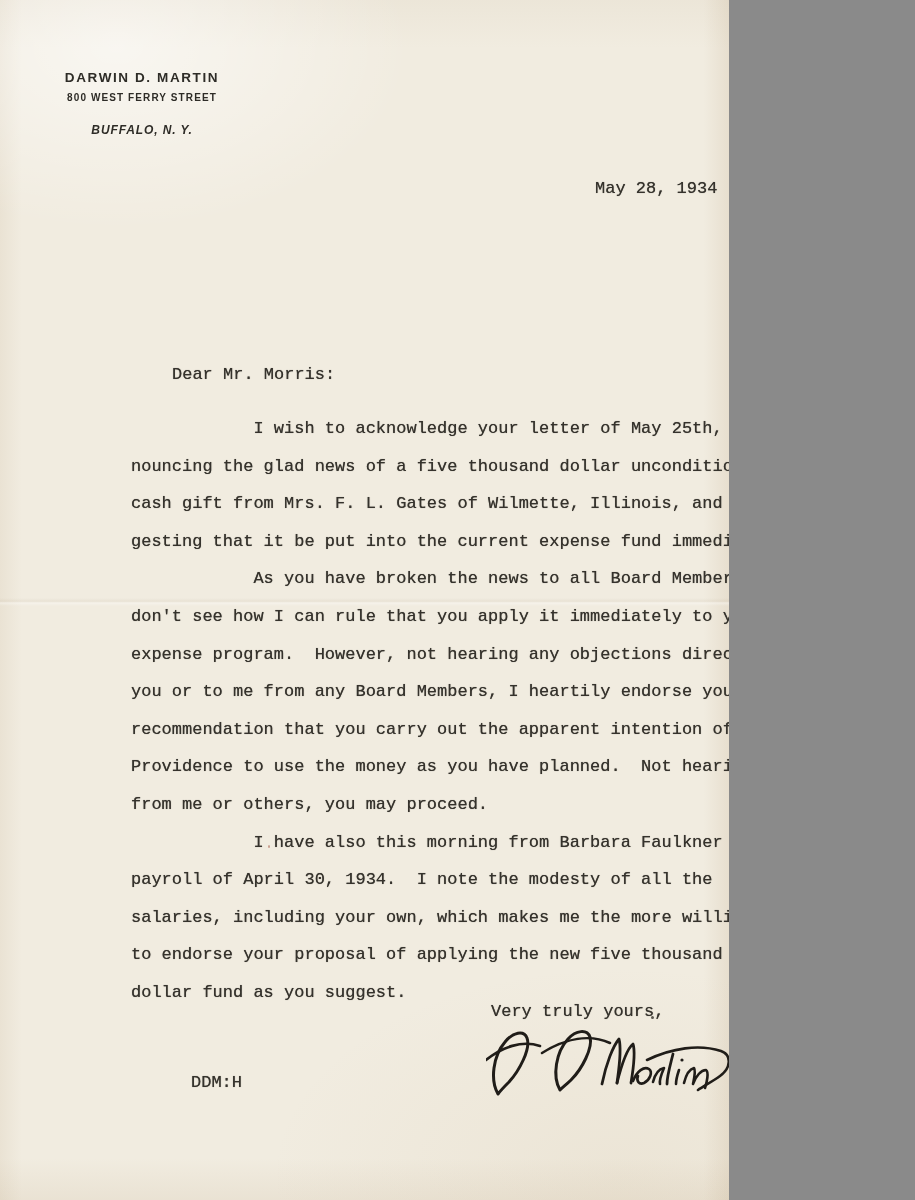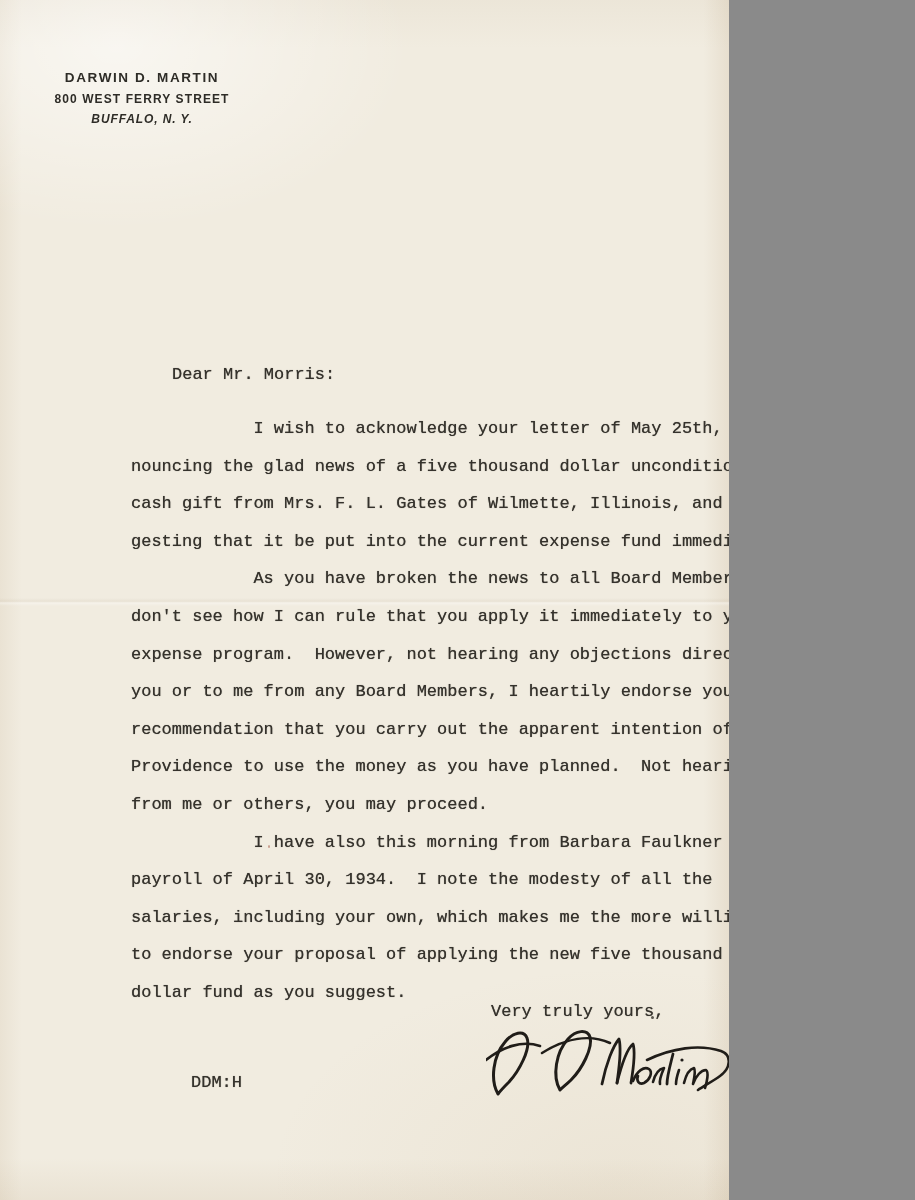--- a/index.html
+++ b/index.html
@@ -55,23 +55,23 @@
     font-family: "Liberation Sans", sans-serif;
     font-weight: bold;
   }
   .letterhead .lh-name {
     font-size: 13.5px;
     letter-spacing: 1.6px;
     margin-bottom: 7px;
     white-space: nowrap;
   }
   .letterhead .lh-street {
-    font-size: 12px;
+    font-size: 10px;
     letter-spacing: 1.1px;
-    margin-bottom: 6px;
+    margin-bottom: 20px;
     white-space: nowrap;
   }
   .letterhead .lh-city {
     font-size: 12px;
     letter-spacing: 0.9px;
     white-space: nowrap;
     font-style: italic;
   }
   
   .typed {
@@ -125,20 +125,21 @@
 <div class="scan">
 
   <div class="paper-texture"></div>
 
   <div class="letterhead">
     <div class="lh-name">DARWIN D. MARTIN</div>
     <div class="lh-street">800 WEST FERRY STREET</div>
     <div class="lh-city">BUFFALO, N. Y.</div>
   </div>
 
+  <div class="typed date-line">May 28, 1934</div>
   <div class="typed salutation">Dear Mr. Morris:</div>
   <div class="typed body-text">            I wish to acknowledge your letter of May 25th, an-
 nouncing the glad news of a five thousand dollar unconditional
 cash gift from Mrs. F. L. Gates of Wilmette, Illinois, and sug-
 gesting that it be put into the current expense fund immediately.
             As you have broken the news to all Board Members, I
 don't see how I can rule that you apply it immediately to your
 expense program.  However, not hearing any objections direct to
 you or to me from any Board Members, I heartily endorse your
 recommendation that you carry out the apparent intention of

